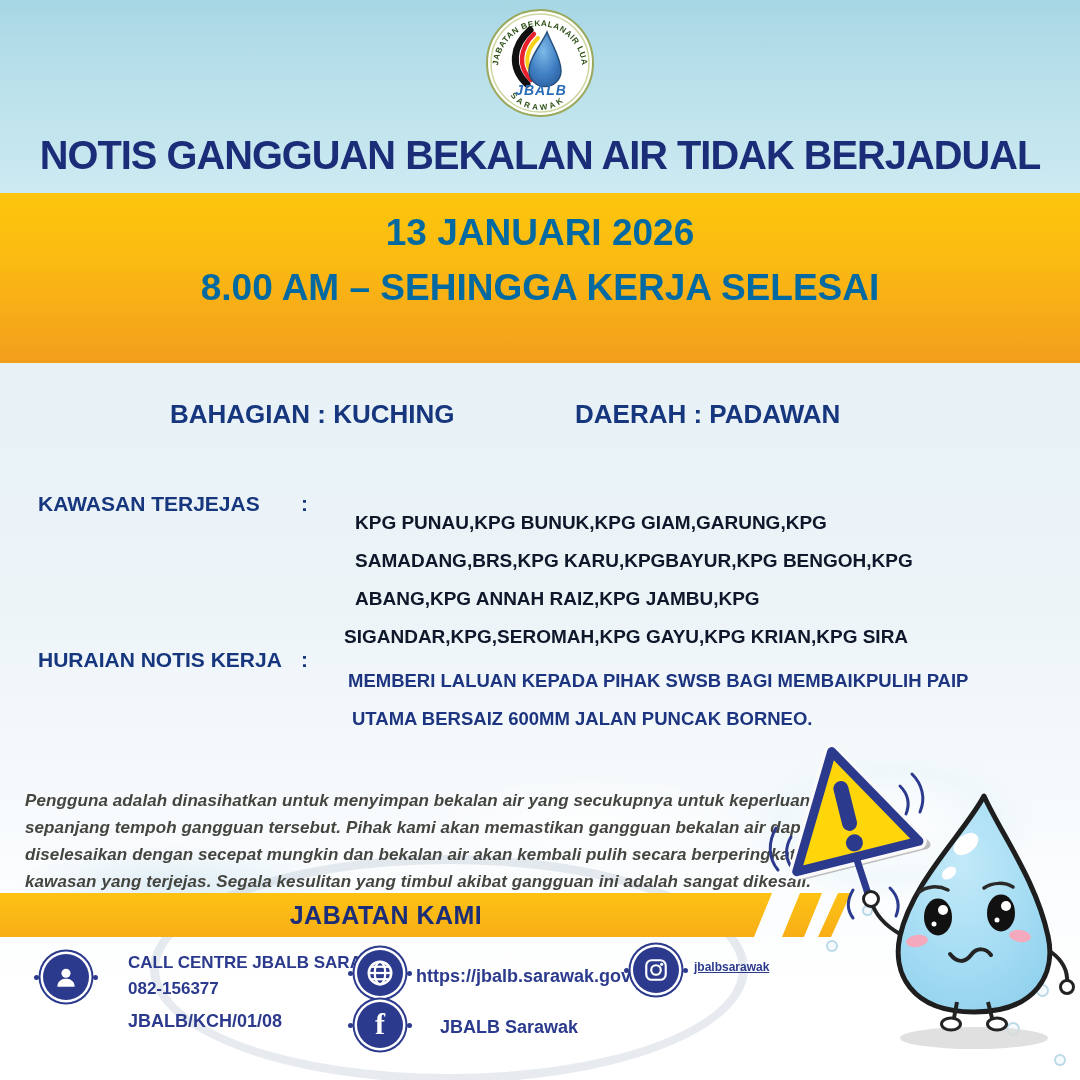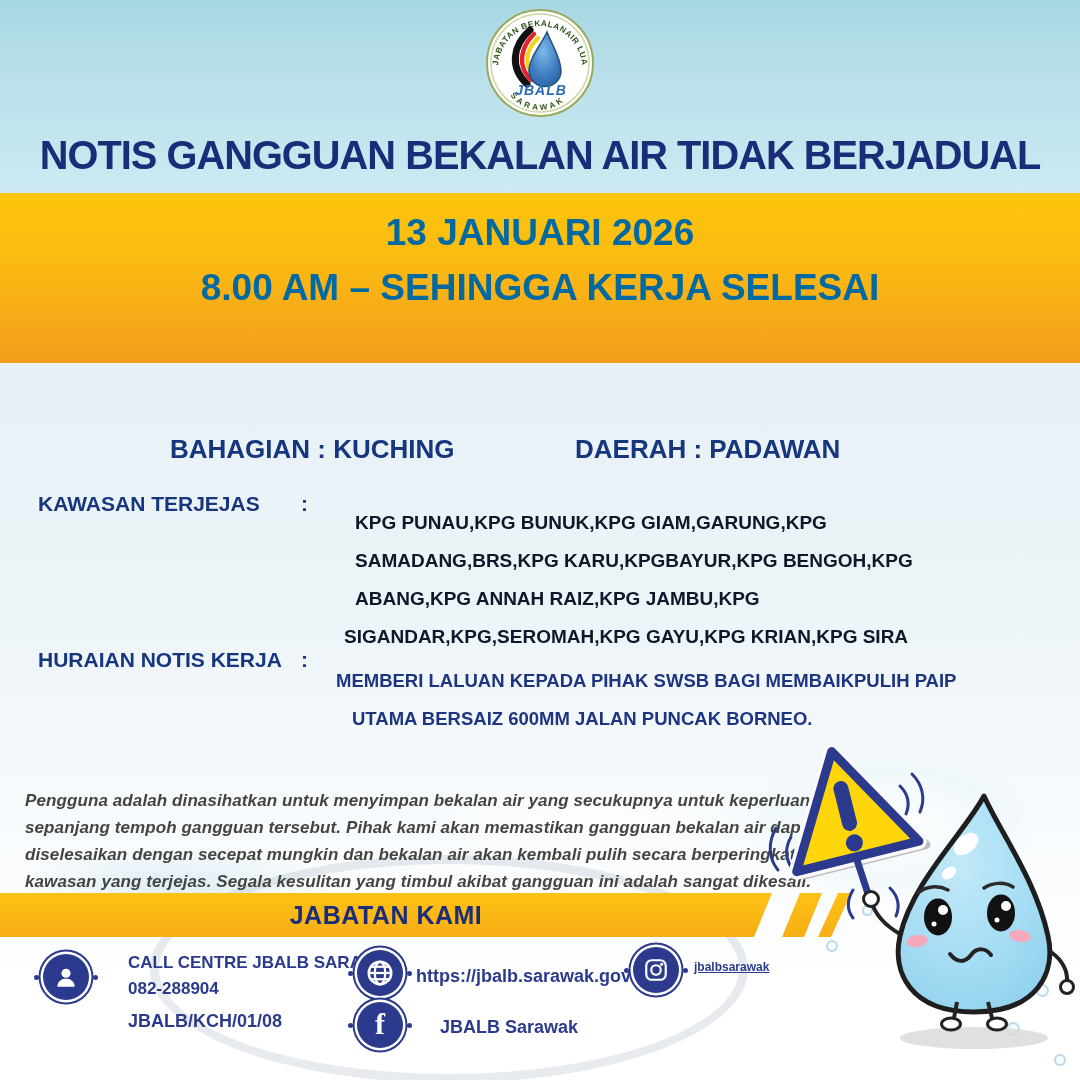--- a/index.html
+++ b/index.html
@@ -21,21 +21,21 @@
   .blob2{left:-40px;top:830px;width:430px;height:110px;
     background:radial-gradient(closest-side,rgba(213,232,242,.75),rgba(213,232,242,0) 75%);}
   .blob3{left:380px;top:760px;width:420px;height:120px;
     background:radial-gradient(closest-side,rgba(255,255,255,.8),rgba(255,255,255,0) 75%);}
   .ripple{left:150px;top:855px;width:580px;height:210px;border-radius:50%;
     border:9px solid rgba(168,184,196,.28);}
   .bubble{border-radius:50%;border:2px solid rgba(140,190,215,.55);background:rgba(225,242,250,.35);}
   .title{left:0;top:132px;width:1080px;text-align:center;font-size:41px;font-weight:bold;
     letter-spacing:-1px;color:#1b2d78;transform:scaleX(.97);white-space:nowrap;}
   .dateline{left:0;width:1080px;text-align:center;font-size:37px;font-weight:bold;color:#0369a1;white-space:nowrap;}
-  .region{font-size:26px;font-weight:bold;color:#16367e;white-space:nowrap;margin-top:35px;}
+  .region{font-size:26px;font-weight:bold;color:#16367e;white-space:nowrap;}
   .field-label{font-size:21px;font-weight:bold;color:#16367e;white-space:nowrap;}
   .k-line{font-size:19px;font-weight:bold;color:#0f172a;white-space:nowrap;}
   .h-line{font-size:18.5px;font-weight:bold;color:#1d3580;white-space:nowrap;}
   .advisory-line{font-size:17px;font-style:italic;font-weight:bold;color:#454540;
     letter-spacing:.1px;white-space:nowrap;}
 
   
   .contact-bar{left:0;top:893px;width:772px;height:44px;
     background:linear-gradient(180deg,#fdc213 0%,#f8ae17 100%);
     clip-path:polygon(0 0,100% 0,calc(100% - 18px) 100%,0 100%);
@@ -106,21 +106,21 @@
 
   <div class="abs field-label" style="left:38px;top:492px;">KAWASAN TERJEJAS</div>
   <div class="abs field-label" style="left:301px;top:492px;">:</div>
   <div class="abs k-line" style="left:355px;top:512px;">KPG PUNAU,KPG BUNUK,KPG GIAM,GARUNG,KPG</div>
   <div class="abs k-line" style="left:355px;top:550px;">SAMADANG,BRS,KPG KARU,KPGBAYUR,KPG BENGOH,KPG</div>
   <div class="abs k-line" style="left:355px;top:588px;">ABANG,KPG ANNAH RAIZ,KPG JAMBU,KPG</div>
   <div class="abs k-line" style="left:344px;top:626px;">SIGANDAR,KPG,SEROMAH,KPG GAYU,KPG KRIAN,KPG SIRA</div>
 
   <div class="abs field-label" style="left:38px;top:648px;">HURAIAN NOTIS KERJA</div>
   <div class="abs field-label" style="left:301px;top:648px;">:</div>
-  <div class="abs h-line" style="left:336px;top:670px;text-align:center;">MEMBERI LALUAN KEPADA PIHAK SWSB BAGI MEMBAIKPULIH PAIP</div>
+  <div class="abs h-line" style="left:348px;top:670px;text-align:center;">MEMBERI LALUAN KEPADA PIHAK SWSB BAGI MEMBAIKPULIH PAIP</div>
   <div class="abs h-line" style="left:352px;top:708px;">UTAMA BERSAIZ 600MM JALAN PUNCAK BORNEO.</div>
 
   <div class="abs advisory-line" style="left:25px;top:791px;">Pengguna adalah dinasihatkan untuk menyimpan bekalan air yang secukupnya untuk keperluan</div>
   <div class="abs advisory-line" style="left:25px;top:818px;">sepanjang tempoh gangguan tersebut. Pihak kami akan memastikan gangguan bekalan air dapat</div>
   <div class="abs advisory-line" style="left:25px;top:845px;">diselesaikan dengan secepat mungkin dan bekalan air akan kembali pulih secara berperingkat di</div>
   <div class="abs advisory-line" style="left:25px;top:872px;">kawasan yang terjejas. Segala kesulitan yang timbul akibat gangguan ini adalah sangat dikesali.</div>
 
   <div class="abs contact-bar">
     <span>JABATAN KAMI</span>
   </div>
@@ -128,21 +128,21 @@
   <div class="abs stripe stripe2"></div>
 
   <div class="abs cicon" style="left:43px;top:954px;">
     <svg width="26" height="26" viewBox="0 0 24 24">
       <circle cx="12" cy="8.5" r="4.2" fill="#ffffff"></circle>
       <path d="M4,21 C4,15 9,13.5 12,13.5 C15,13.5 20,15 20,21 Z" fill="#ffffff"></path>
     </svg>
   </div>
   <div class="abs ctext" style="left:128px;top:950px;">
     <div>CALL CENTRE JBALB SARAWAK</div>
-    <div>082-288904</div>
+    <div>082-156377</div>
   </div>
   <div class="abs ctext" style="left:128px;top:1008px;font-size:18px;">JBALB/KCH/01/08</div>
 
   <div class="abs cicon" style="left:357px;top:950px;">
     <svg width="30" height="30" viewBox="0 0 24 24">
       <circle cx="12" cy="12" r="9" fill="none" stroke="#ffffff" stroke-width="2"></circle>
       <ellipse cx="12" cy="12" rx="4.2" ry="9" fill="none" stroke="#ffffff" stroke-width="1.8"></ellipse>
       <line x1="3" y1="12" x2="21" y2="12" stroke="#ffffff" stroke-width="1.8"></line>
       <line x1="4.3" y1="7" x2="19.7" y2="7" stroke="#ffffff" stroke-width="1.8"></line>
       <line x1="4.3" y1="17" x2="19.7" y2="17" stroke="#ffffff" stroke-width="1.8"></line>

